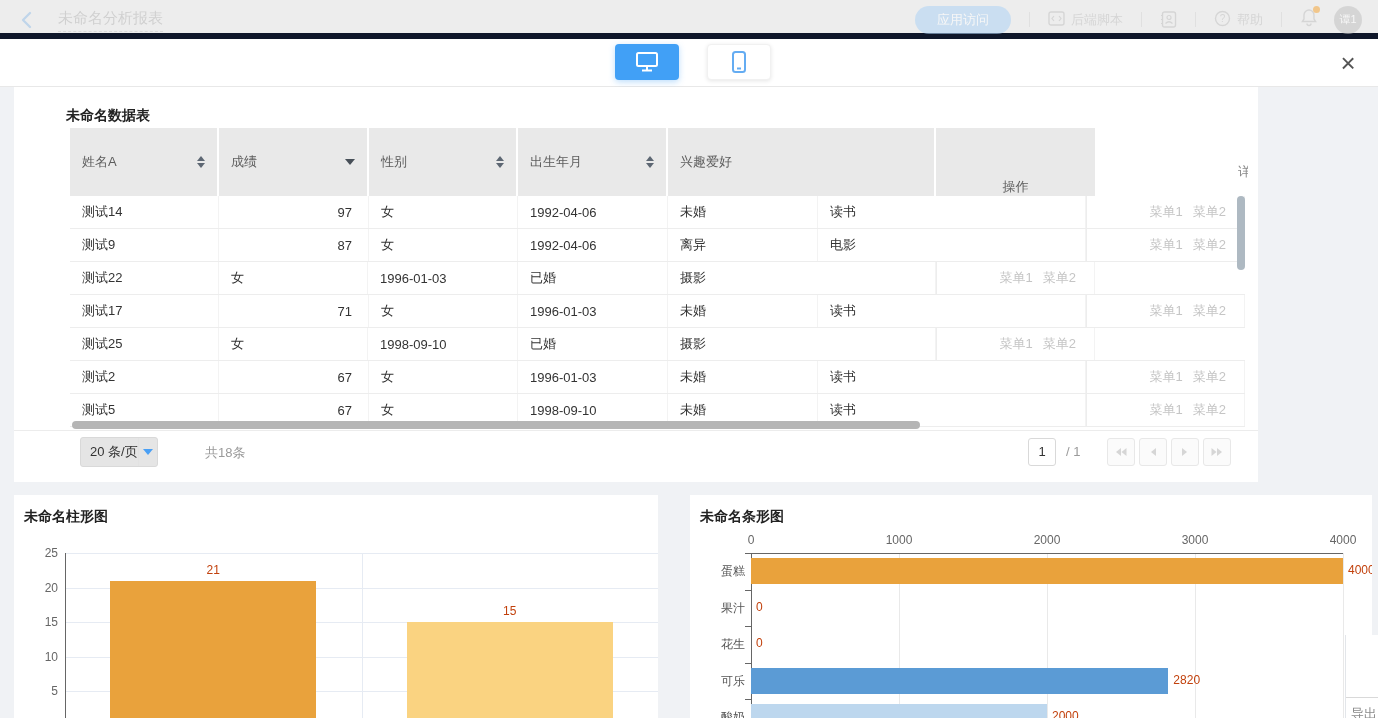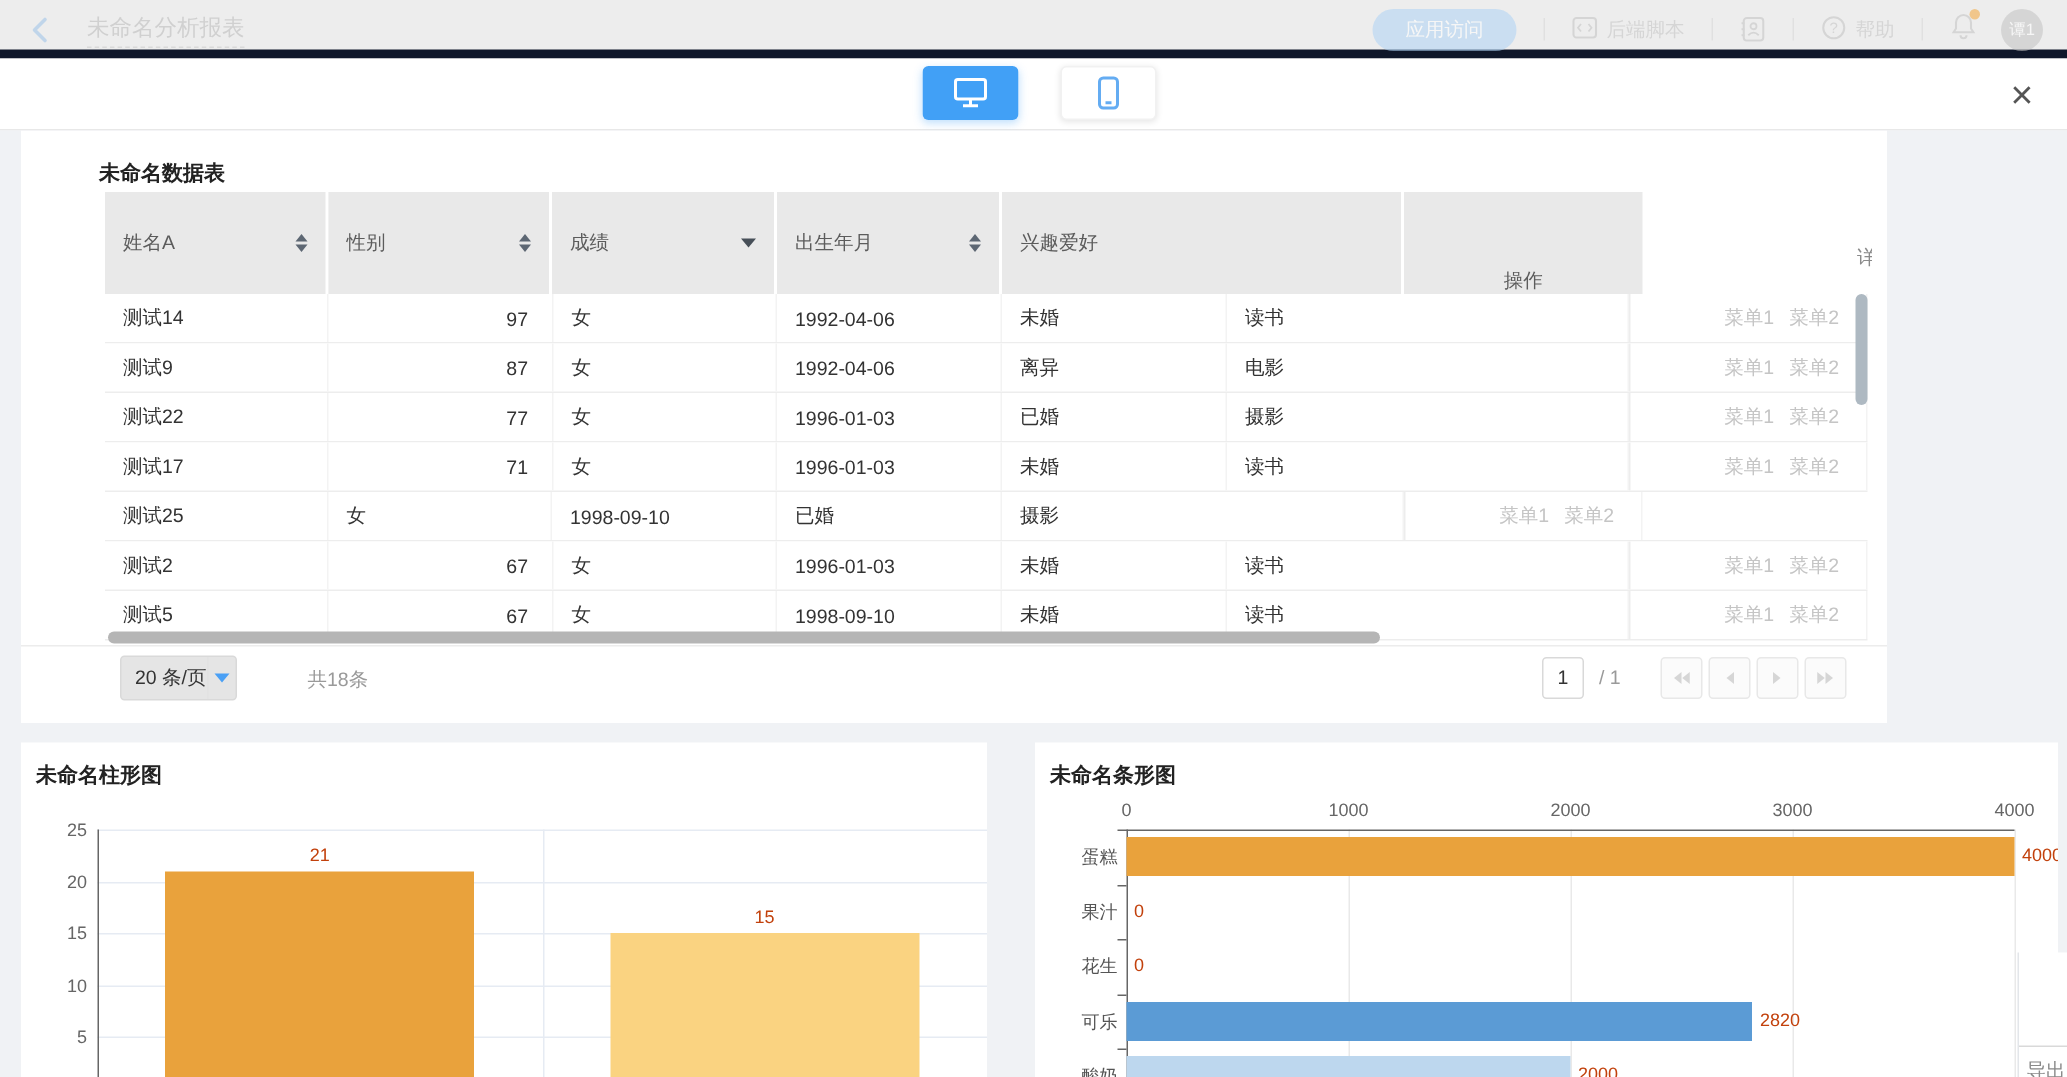--- a/index.html
+++ b/index.html
@@ -193,32 +193,32 @@
       <h3 class="card-title">未命名数据表</h3>
       <div class="tbl">
         <div class="tbl-head" id="tblHead">
             <div class="th" style="width: 149px; gap: 47px;">
               <span>姓名A</span>
               <span class="sort-both">
                 <span class="tri-up"></span>
                 <span class="tri-dn"></span>
               </span>
             </div>
+            <div class="th" style="width: 150px;">
+              <span>成绩</span>
+              <span class="sort-desc"></span>
+            </div>
             <div class="th" style="width: 149px;">
               <span>性别</span>
               <span class="sort-both">
                 <span class="tri-up"></span>
                 <span class="tri-dn"></span>
               </span>
             </div>
             <div class="th" style="width: 150px;">
-              <span>成绩</span>
-              <span class="sort-desc"></span>
-            </div>
-            <div class="th" style="width: 150px;">
               <span>出生年月</span>
               <span class="sort-both">
                 <span class="tri-up"></span>
                 <span class="tri-dn"></span>
               </span>
             </div>
             <div class="th" style="width: 268px;">
               <span>兴趣爱好</span>
             </div>
             <div class="th" style="width: 159px;">
@@ -245,21 +245,20 @@
               <div class="td" style="width: 150px;">1992-04-06</div>
               <div class="td" style="width: 150px;">离异</div>
               <div class="td" style="width: 268px;">电影</div>
               <div class="td actions" style="width: 159px;">
                 <span class="action-link">菜单1</span>
                 <span class="action-link">菜单2</span>
               </div>
             </div>
             <div class="tr">
               <div class="td" style="width: 149px;">测试22</div>
-              <div class="td num" style="width: 150px;">77</div>
               <div class="td" style="width: 149px;">女</div>
               <div class="td" style="width: 150px;">1996-01-03</div>
               <div class="td" style="width: 150px;">已婚</div>
               <div class="td" style="width: 268px;">摄影</div>
               <div class="td actions" style="width: 159px;">
                 <span class="action-link">菜单1</span>
                 <span class="action-link">菜单2</span>
               </div>
             </div>
             <div class="tr">

